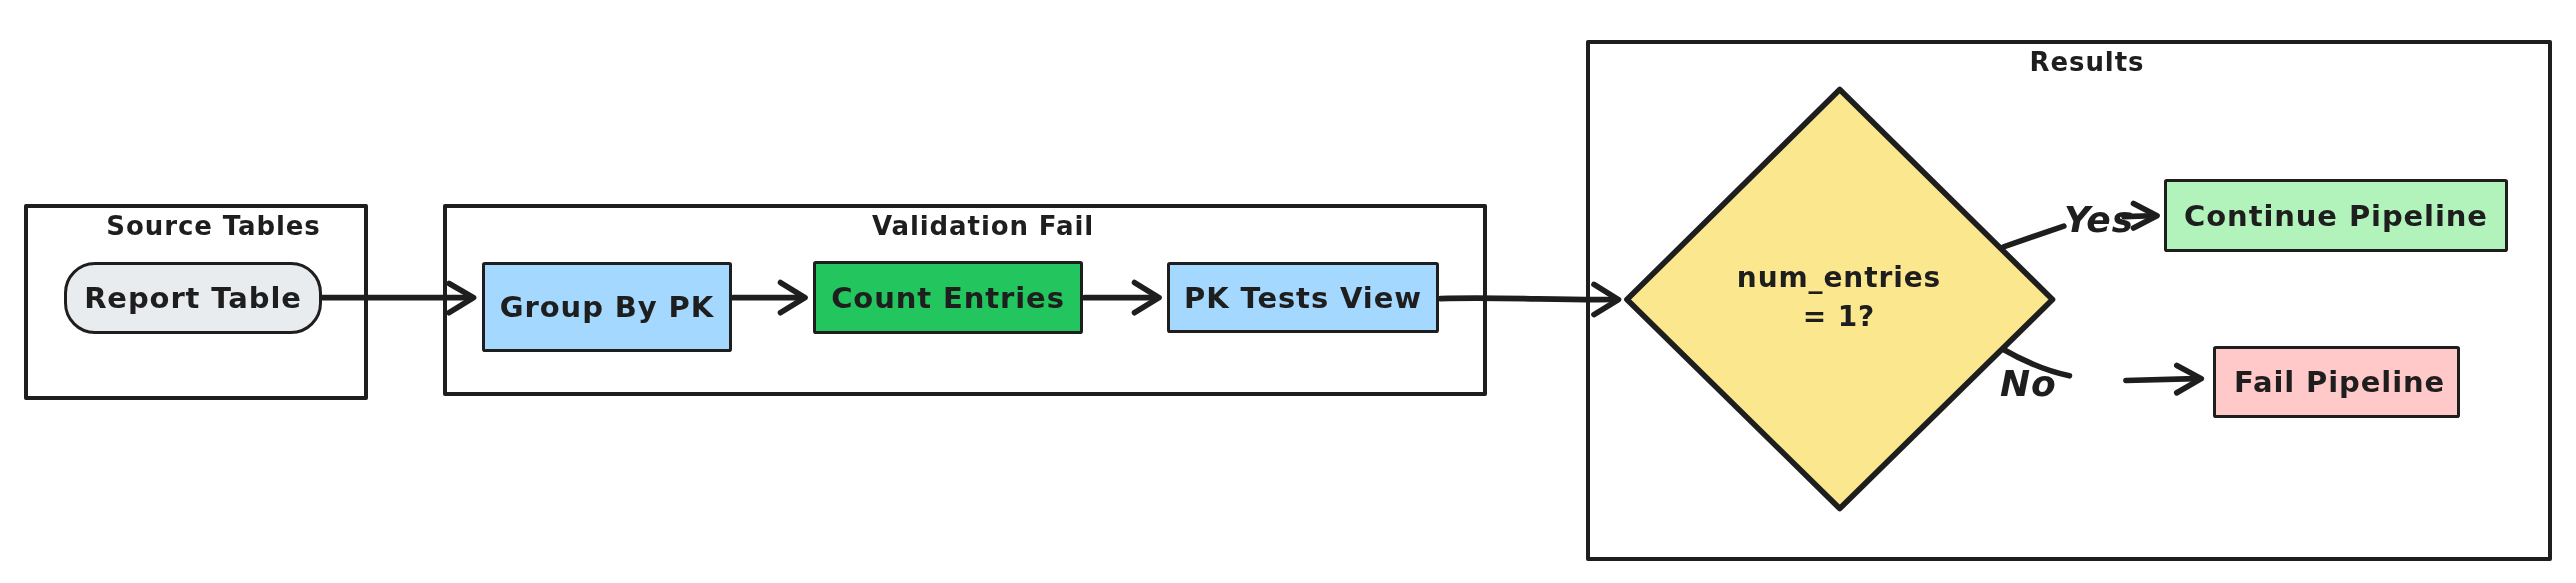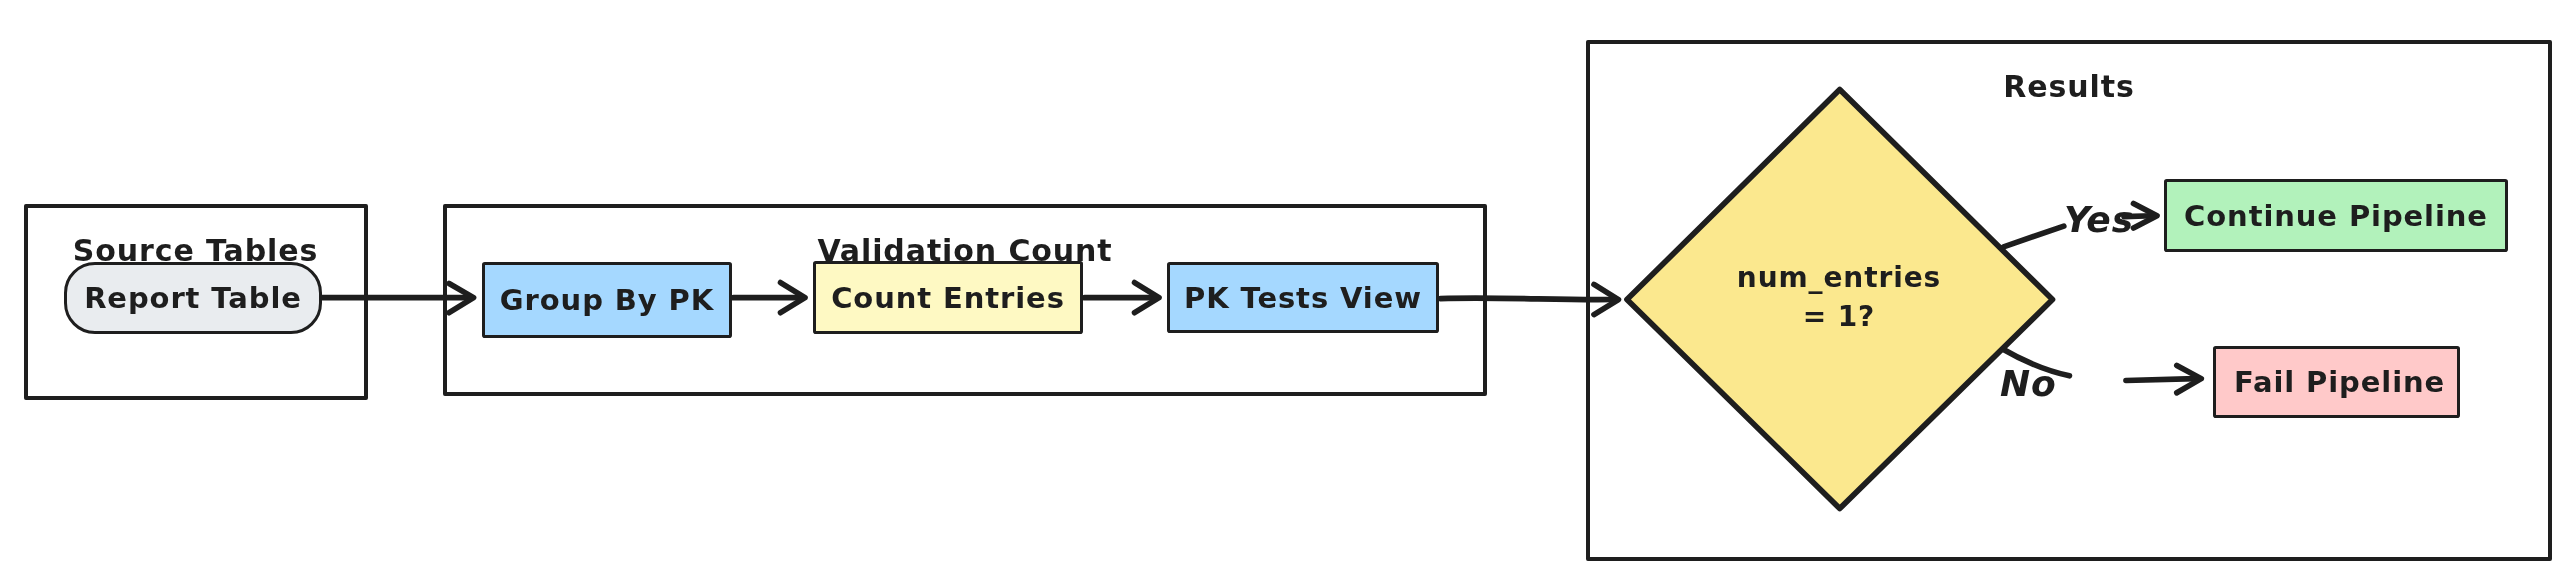--- a/index.html
+++ b/index.html
@@ -17,27 +17,28 @@
     overflow: hidden;
   }
   .frame {
     position: absolute;
     border: 4.7px solid #1e1e1e;
     border-radius: 1.9px;
     background: #ffffff;
   }
   .frame-title {
     position: absolute;
-    top: 25px;
+    top: 3px;
     left: 0;
     width: 100%;
     text-align: center;
-    font-size: 30px;
+    font-size: 26px;
     font-weight: 600;
     letter-spacing: 0.9px;
+    padding-left: 18px;
   }
   .node {
     position: absolute;
     border: 3.8px solid #1e1e1e;
     border-radius: 2.8px;
     display: flex;
     align-items: center;
     justify-content: center;
     font-size: 29px;
     font-weight: 600;
@@ -74,21 +75,21 @@
 </head>
 <body>
 
 <div class="canvas">
 
   <div class="frame" style="left:23.5px; top:204px; width:336px; height:188px;">
     <div class="frame-title">Source Tables</div>
   </div>
 
   <div class="frame" style="left:443px; top:204px; width:1036px; height:184px;">
-    <div class="frame-title">Validation Count</div>
+    <div class="frame-title">Validation Fail</div>
   </div>
 
   <div class="frame" style="left:1586px; top:40px; width:958px; height:513px;">
     <div class="frame-title">Results</div>
   </div>
 
   <svg class="svg-layer" width="2576" height="584" viewBox="0 0 2736 620">
     <g stroke="#1e1e1e" stroke-width="6" fill="none" stroke-linecap="round" stroke-linejoin="round">
 
       <path d="M342,316 L500,316"></path>
@@ -112,25 +113,25 @@
       <polyline points="2312,388 2338,402 2312,417"></polyline>
     </g>
 
     <polygon points="1728,318 1954,95 2180,318 1954,540" stroke="#1e1e1e" stroke-width="6" stroke-linejoin="round" style="fill: rgb(251, 232, 142);"></polygon>
   </svg>
 
   <div class="node" style="left: 64px; top: 262px; width: 258px; height: 72px; background: rgb(233, 236, 239); border-radius: 31px;">
     <span>Report Table</span>
   </div>
 
-  <div class="node" style="left: 482px; top: 262px; width: 250px; height: 76px; background: rgb(165, 216, 255);">
+  <div class="node" style="left: 482px; top: 262px; width: 250px; height: 90px; background: rgb(165, 216, 255);">
     <span>Group By PK</span>
   </div>
 
-  <div class="node" style="left: 813px; top: 261px; width: 270px; height: 73px; background: #fef9c3;">
+  <div class="node" style="left: 813px; top: 261px; width: 270px; height: 73px; background: #22c55e;">
     <span>Count Entries</span>
   </div>
 
   <div class="node" style="left: 2164px; top: 179px; width: 344px; height: 73px; background: rgb(178, 242, 187);">
     <span>Continue Pipeline</span>
   </div>
 
   <div class="node" style="left: 1167px; top: 262px; width: 272px; height: 71px; background: rgb(165, 216, 255);">
     <span>PK Tests View</span>
   </div>

